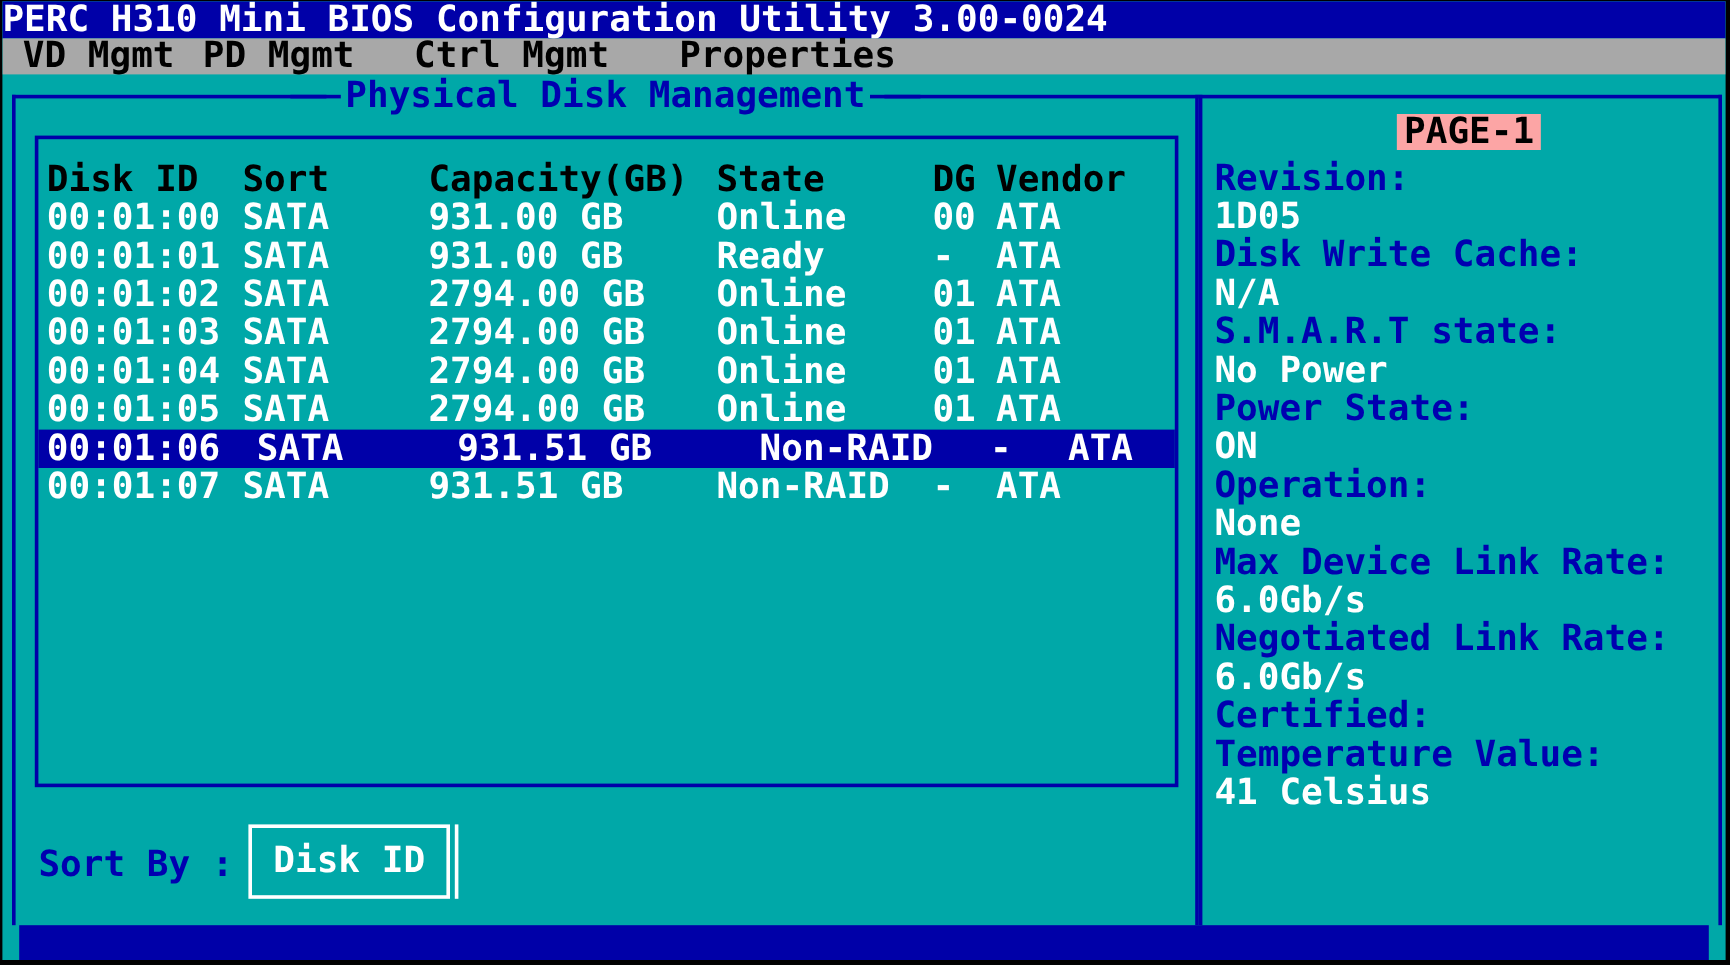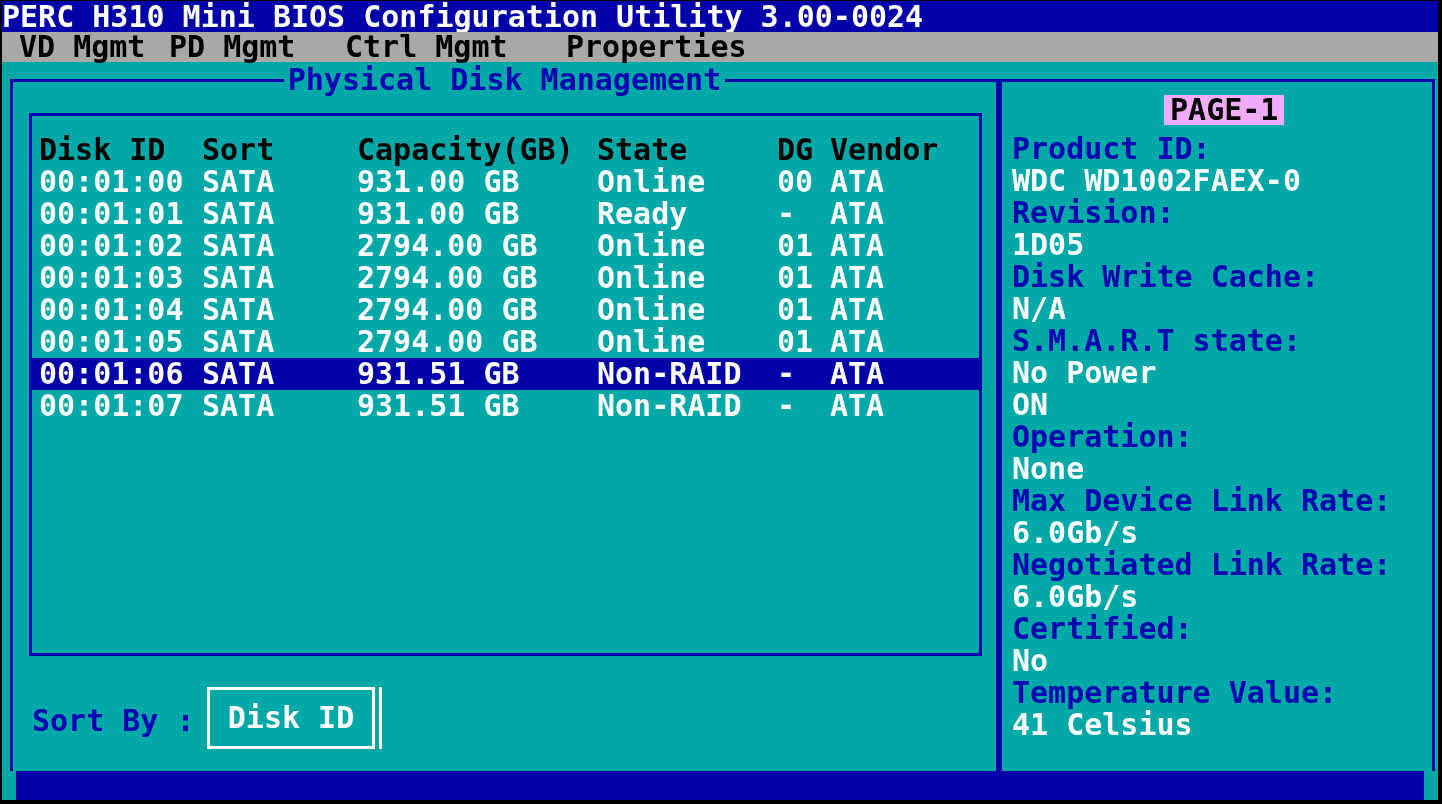--- a/index.html
+++ b/index.html
@@ -24,37 +24,37 @@
                display:flex;justify-content:center;align-items:center;z-index:3;}
   .panel-title .dash{width:30px;height:3px;background:#0000A8;margin:0 12px;}
   .panel-title .txt{background:#00A8A8;color:#0000B0;font-size:30px;line-height:32px;white-space:pre;padding:0 4px;}
 
   
   .table-box{position:absolute;left:27px;top:112px;width:953px;height:543px;
              border:3px solid #0000A8;box-sizing:border-box;}
   .table-area{position:absolute;left:30px;top:133px;width:947px;}
   .t-row{display:flex;height:32px;line-height:32px;font-size:30px;color:#FFFFFF;white-space:pre;}
   .t-row.header{color:#000;}
-  .t-row.selected{background:#0000A8;}
+  .t-row.selected{background:#0000A8;gap:12px;}
   .c-diskid{width:170px;padding-left:7px;box-sizing:border-box;}
   .c-type{width:155px;}
   .c-cap{width:240px;}
   .c-state{width:180px;}
   .c-dg{width:53px;}
   .c-vendor{flex:1;}
 
   
   .sort-label{position:absolute;left:30px;top:704px;font-size:30px;line-height:32px;color:#0000B0;white-space:pre;}
   .sort-box{position:absolute;left:205px;top:686px;width:168px;height:62px;border:3px solid #FFFFFF;
             box-sizing:border-box;color:#FFFFFF;font-size:30px;line-height:56px;text-align:center;white-space:pre;}
   .sort-box::after{content:"";position:absolute;right:-10px;top:-3px;bottom:-3px;width:3px;background:#FFFFFF;}
 
   
   .page-badge{position:absolute;top:13px;left:50%;transform:translateX(-44%);
-              background:#f0abfc;color:#000;font-size:30px;line-height:30px;height:30px;
+              background:#fca5a5;color:#000;font-size:30px;line-height:30px;height:30px;
               padding:0 6px;white-space:pre;}
   .prop-list{position:absolute;left:0;top:51px;width:100%;}
   .prop-line{height:32px;line-height:32px;font-size:30px;padding-left:10px;white-space:pre;overflow:hidden;}
   .prop-label{color:#0000B0;}
   .prop-value{color:#FFFFFF;}
 
   
   .footer-bar{position:absolute;left:14px;top:770px;width:1408px;height:29px;background:#0000A8;
               font-size:30px;line-height:29px;white-space:pre;padding-left:7px;box-sizing:border-box;}
 </style>
@@ -170,62 +170,58 @@
         </div>
     </div>
 
     <div class="sort-label">Sort By :</div>
     <div class="sort-box">Disk ID</div>
 
     <div class="right-panel">
       <div class="page-badge">PAGE-1</div>
       <div class="prop-list">
 
-          <div>
-            <div class="prop-line prop-label">Product ID:</div>
-            <div class="prop-line prop-value">WDC WD1002FAEX-0</div>
-          </div>
 
           <div>
             <div class="prop-line prop-label">Revision:</div>
             <div class="prop-line prop-value">1D05</div>
           </div>
 
           <div>
             <div class="prop-line prop-label">Disk Write Cache:</div>
             <div class="prop-line prop-value">N/A</div>
           </div>
 
           <div>
             <div class="prop-line prop-label">S.M.A.R.T state:</div>
             <div class="prop-line prop-value">No Power</div>
           </div>
 
           <div>
+            <div class="prop-line prop-label">Power State:</div>
             <div class="prop-line prop-value">ON</div>
           </div>
 
           <div>
             <div class="prop-line prop-label">Operation:</div>
             <div class="prop-line prop-value">None</div>
           </div>
 
           <div>
             <div class="prop-line prop-label">Max Device Link Rate:</div>
             <div class="prop-line prop-value">6.0Gb/s</div>
           </div>
 
           <div>
             <div class="prop-line prop-label">Negotiated Link Rate:</div>
             <div class="prop-line prop-value">6.0Gb/s</div>
           </div>
 
           <div>
             <div class="prop-line prop-label">Certified:</div>
-            <div class="prop-line prop-value">No</div>
           </div>
 
           <div>
             <div class="prop-line prop-label">Temperature Value:</div>
             <div class="prop-line prop-value">41 Celsius</div>
           </div>
         </div>
     </div>
 
     <div class="footer-bar">

